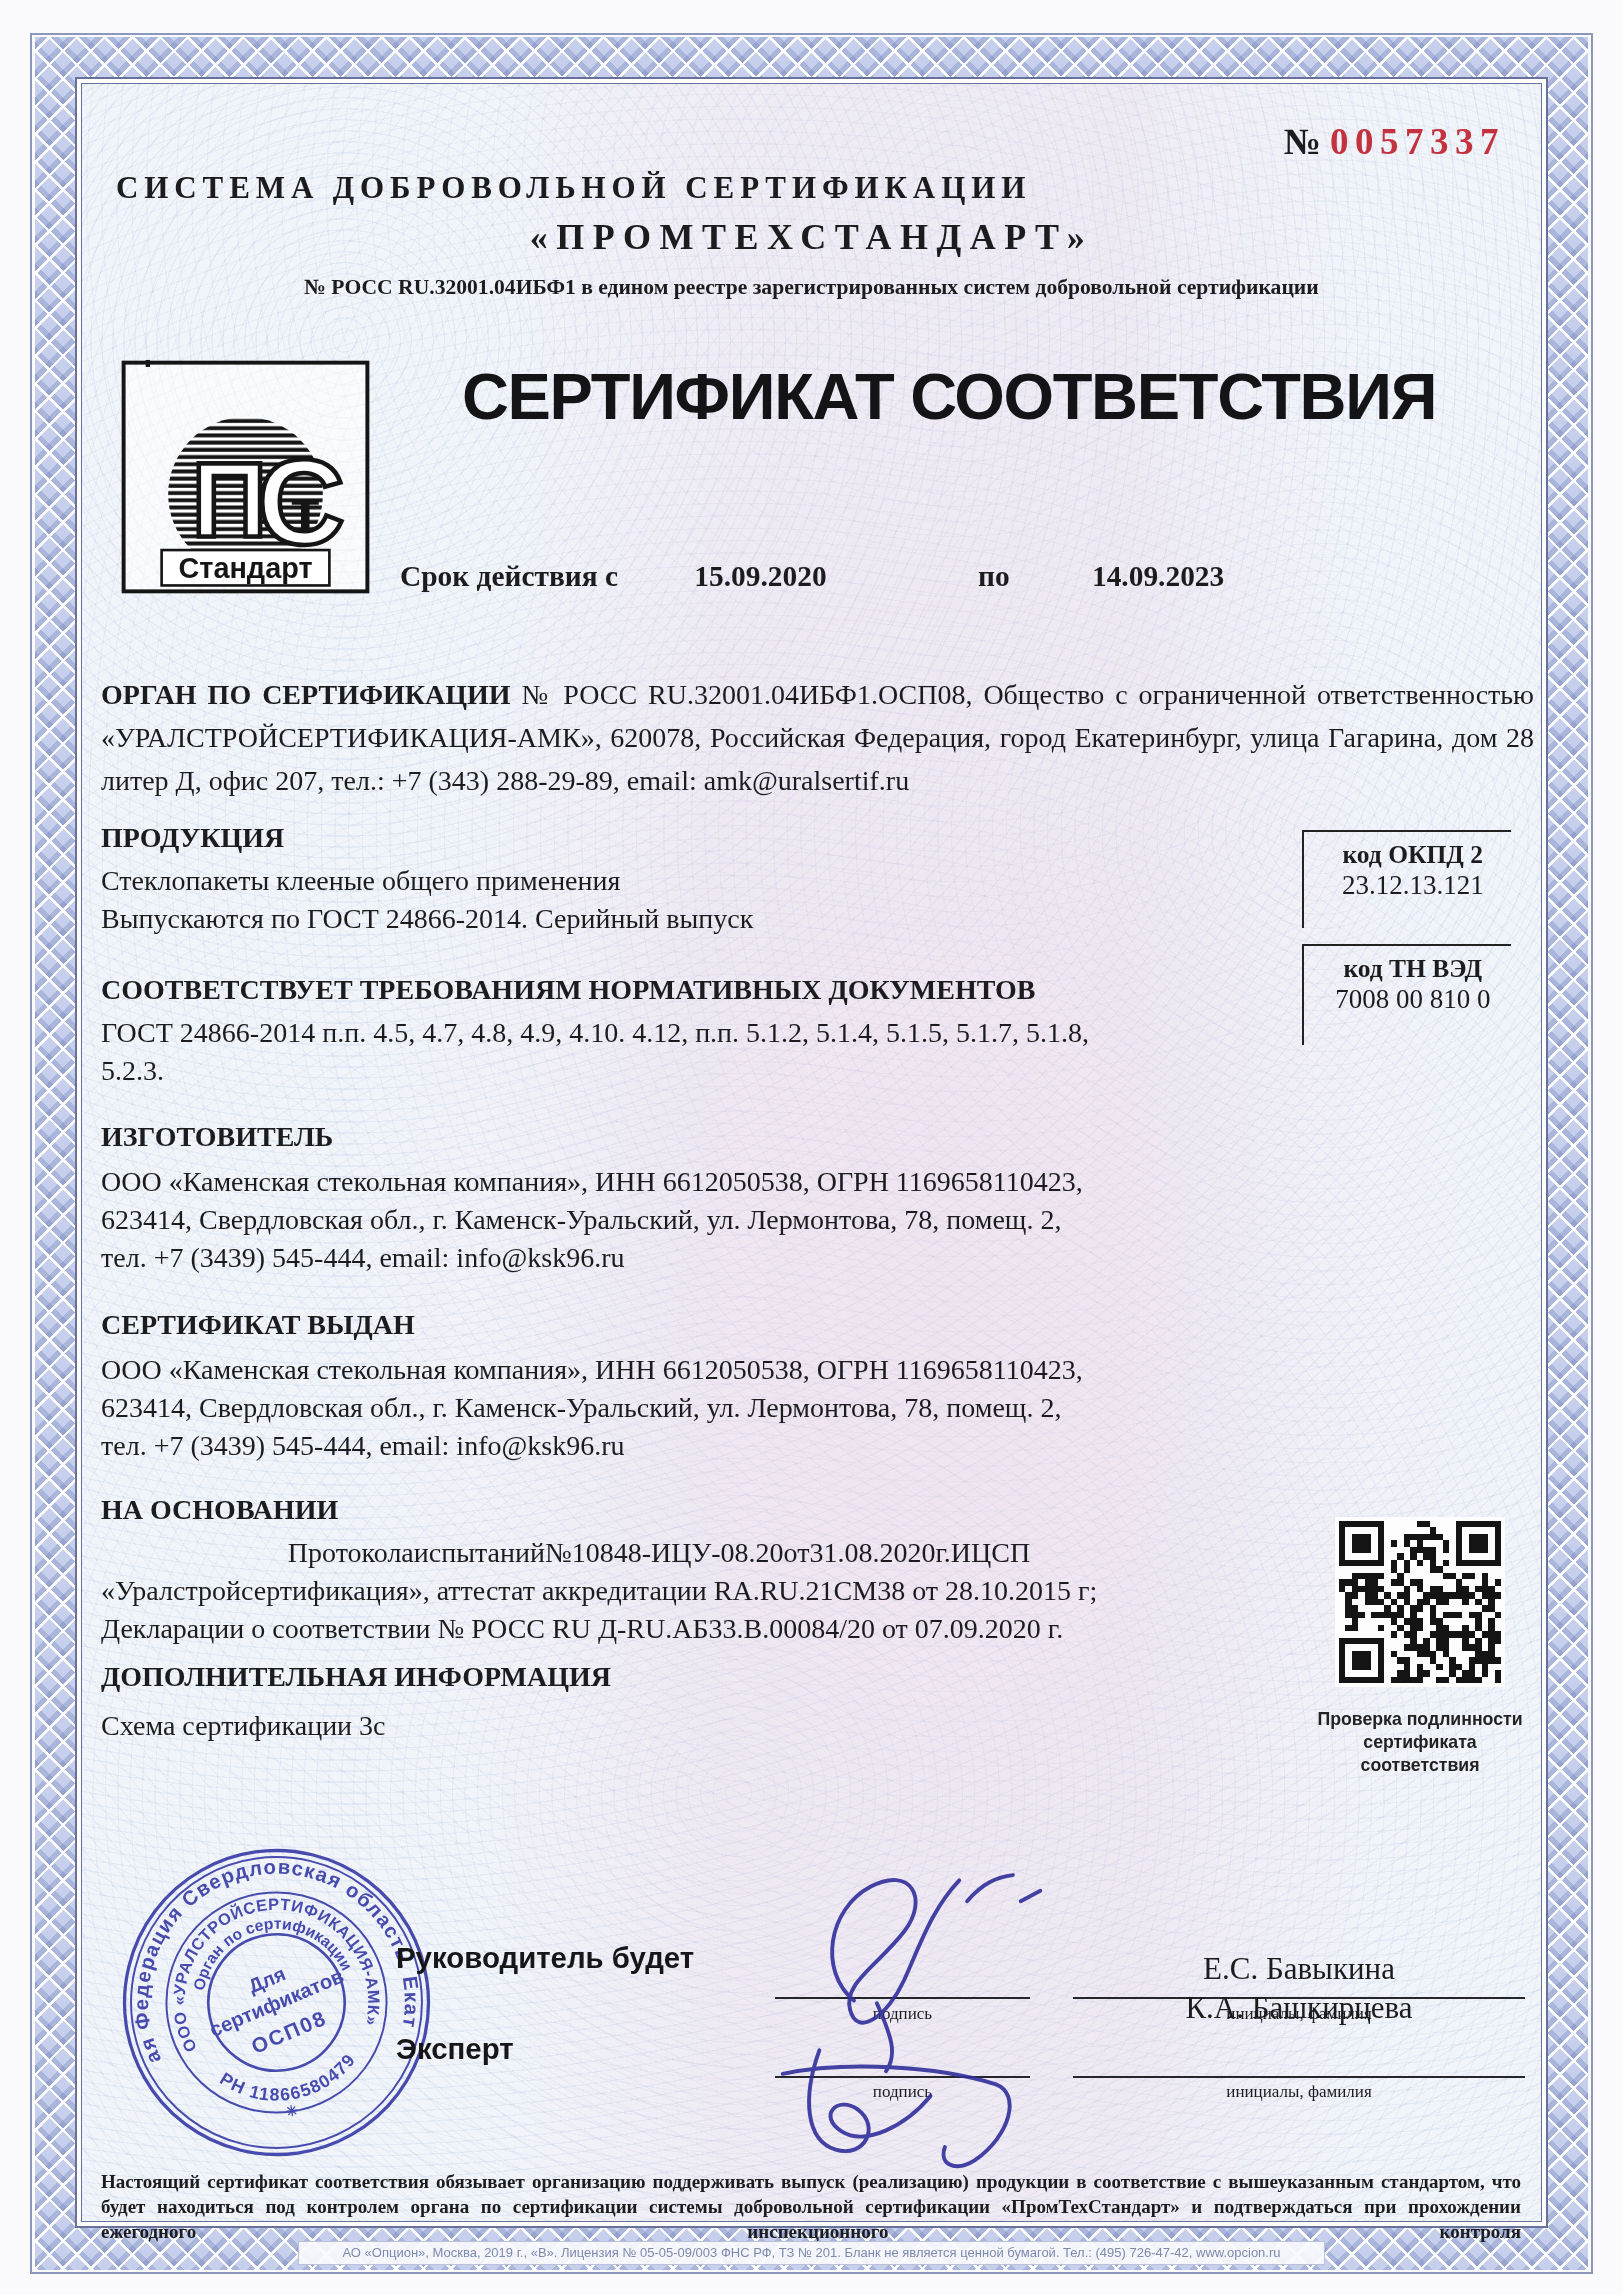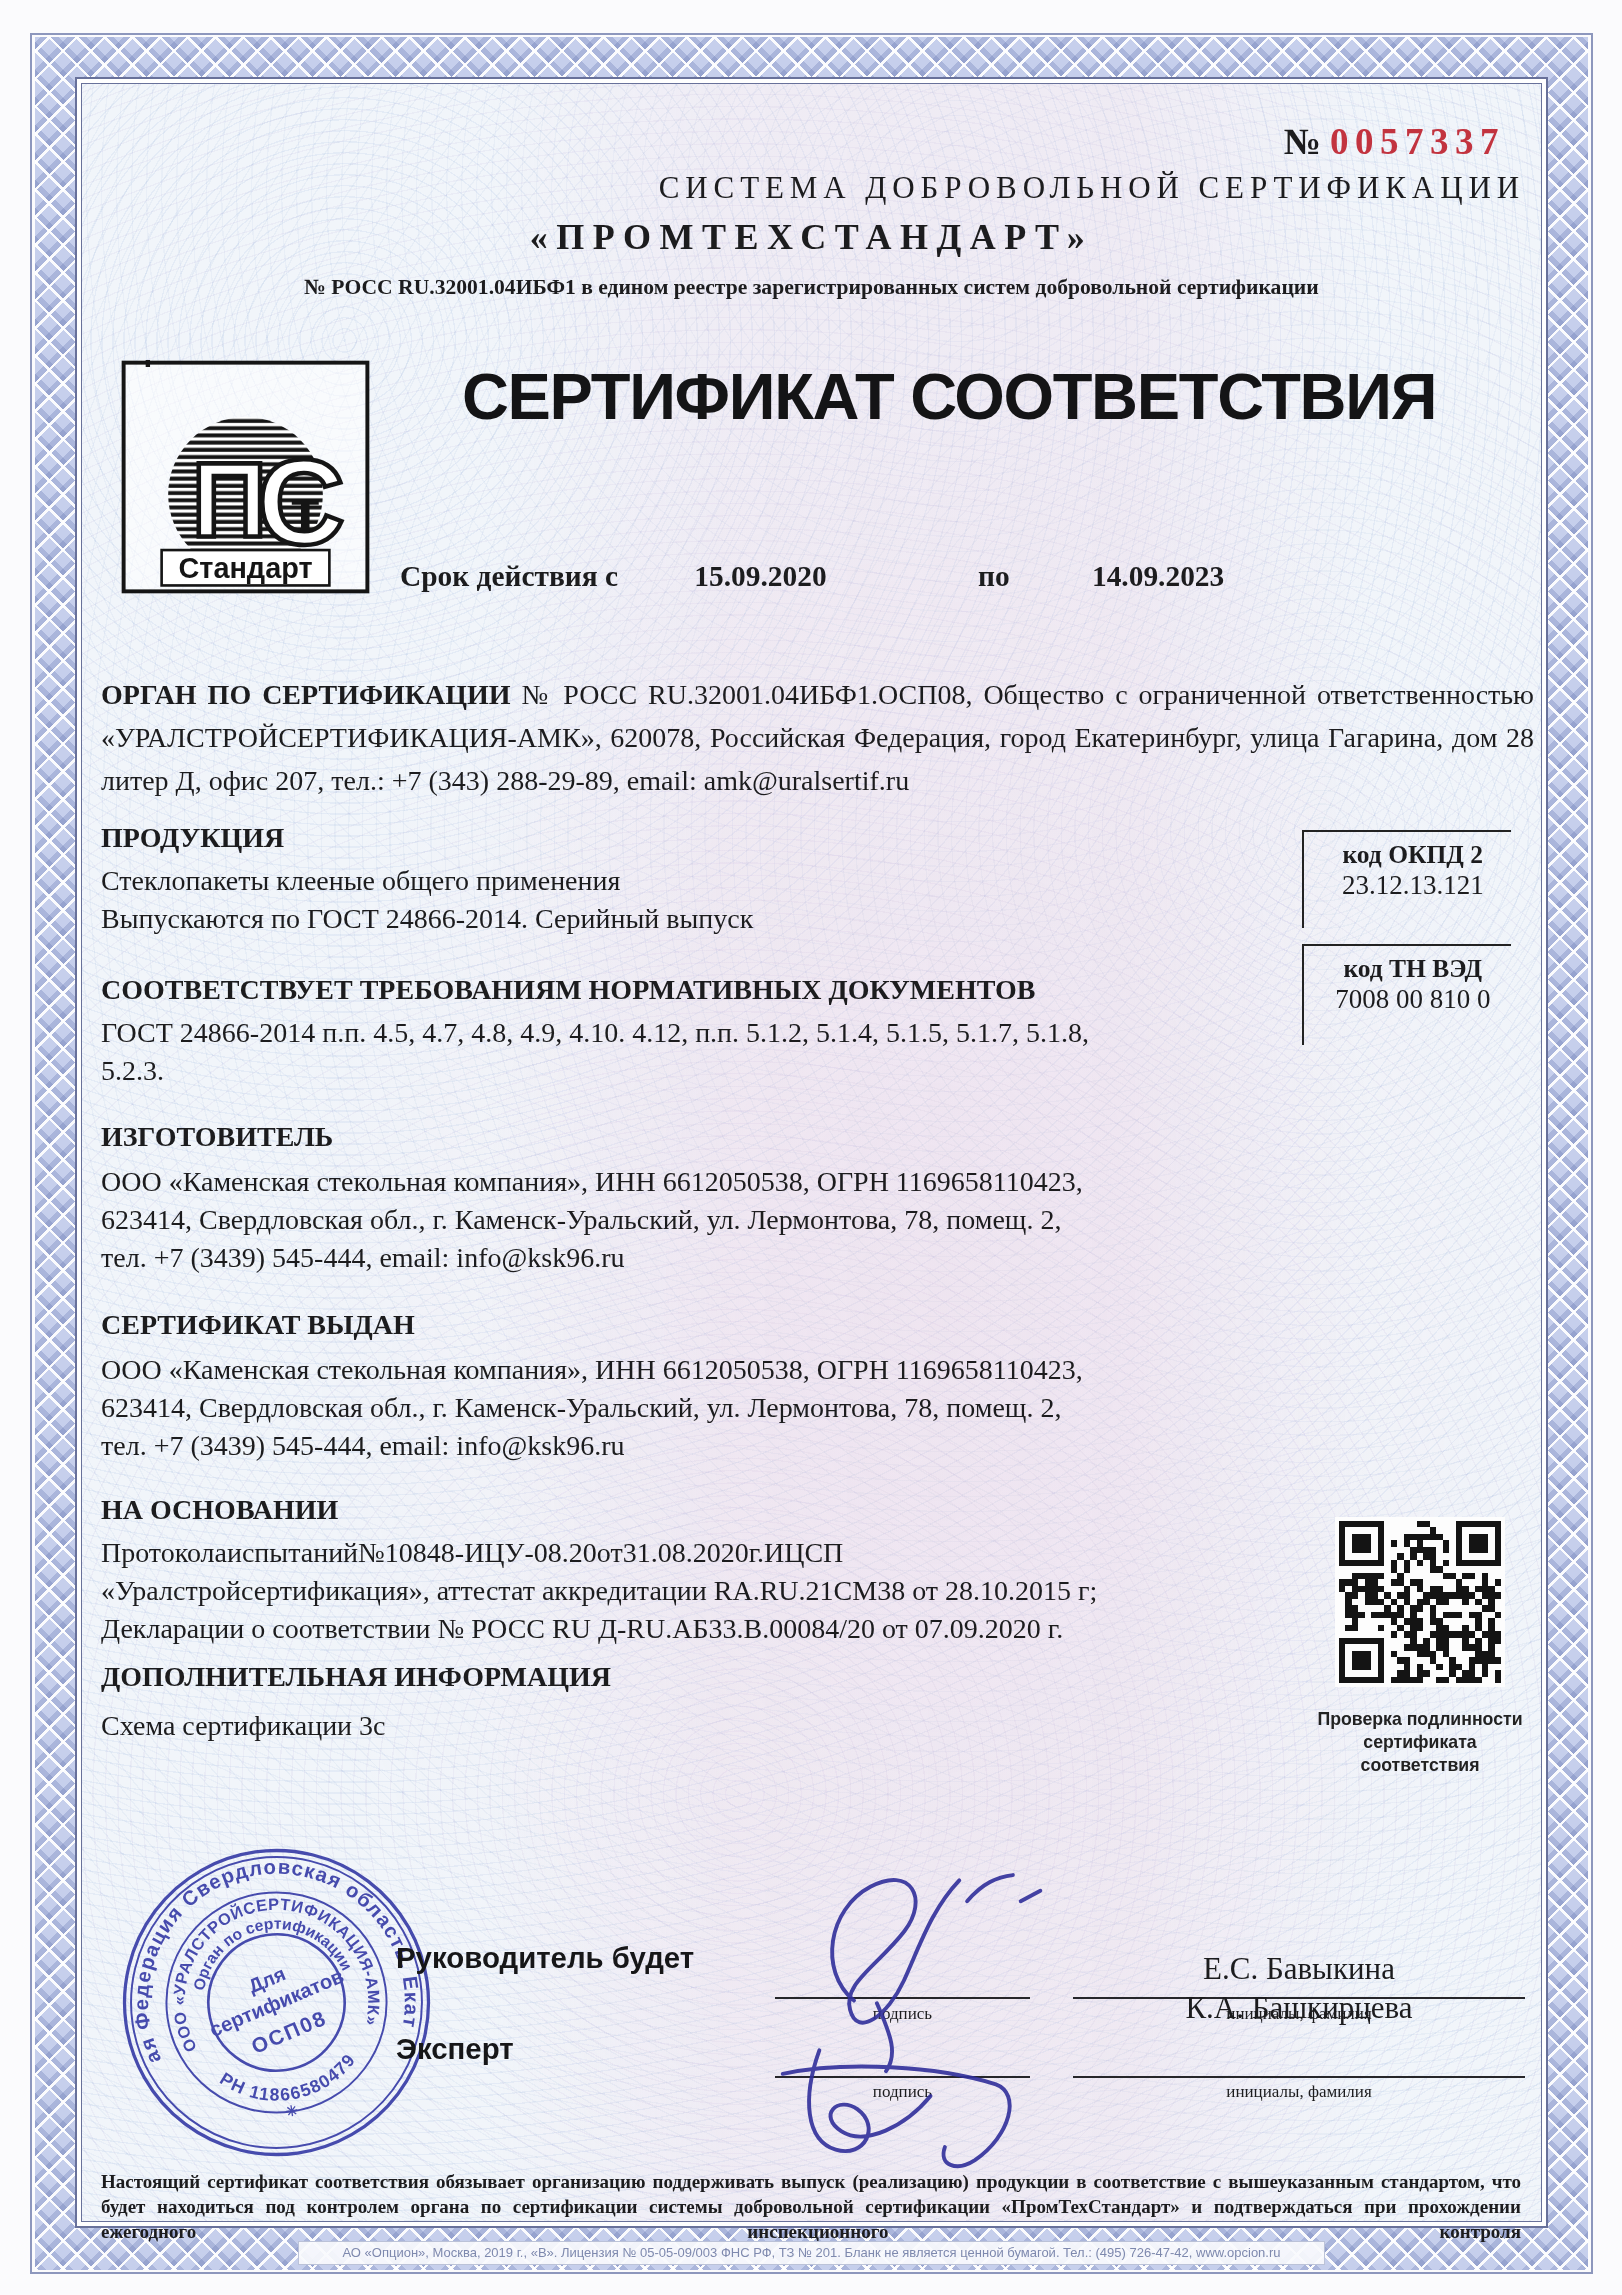--- a/index.html
+++ b/index.html
@@ -32,22 +32,22 @@
       repeating-radial-gradient(circle at 45% 80%, rgba(150,130,200,.08) 0 1.3px, transparent 1.3px 12.4px),
       repeating-radial-gradient(circle at 60% 5%,  rgba(118,150,205,.07) 0 1.3px, transparent 1.3px 15px);
   }
   
   .abs { position:absolute; z-index:2; }
 
   .serial { top:120px; left:1237px; width:268px; text-align:right;
     font-size:37px; font-weight:bold; }
   .serial .num { color:#c2333f; letter-spacing:6.5px; margin-left:9.2px; }
 
-  .hdr1 { top:170px; left:98px; width:1427px; text-align:right;
-    font-size:31px; font-weight:400; letter-spacing:5.9px; }
+  .hdr1 { top:170px; left:116px; width:1427px; text-align:left;
+    font-size:31px; font-weight:700; letter-spacing:5.9px; }
   .hdr2 { top:216px; left:98px; width:1427px; text-align:center;
     font-size:36px; font-weight:600; letter-spacing:8.5px; }
   .hdr3 { top:275px; left:98px; width:1427px; text-align:center;
     font-size:21.6px; font-weight:bold; }
 
   .logo { top:360px; left:121px; width:249px; height:234px; }
 
   .main-title { top:359px; left:373px; width:1152px; text-align:center;
     font-family:"Liberation Sans", sans-serif; font-weight:bold;
     font-size:65px; letter-spacing:-1.3px; color:#141416; white-space:nowrap; }
@@ -71,21 +71,21 @@
 
   .codebox { left:1302px; width:209px; border-top:2.6px solid #222; border-left:2.6px solid #222;
     padding:7.9px 6.5px 0 17px; text-align:center; }
   .codebox .lbl { font-size:25.5px; font-weight:bold; }
   .codebox .val { font-size:27px; }
   .okpd { top:830px; height:98px; }
   .tnved { top:944px; height:101px; }
 
   .basis { top:1491px; width:1116px; }
   .basis .h { display:block; margin-bottom:5px; }
-  .basis .jline { display:flex; justify-content:flex-start; width:1116px; }
+  .basis .jline { display:flex; justify-content:center; width:1116px; }
   .additional { top:1658px; }
   .additional .h { display:block; margin-bottom:10.5px; }
 
   .qr-wrap { top:1517px; left:1335px; width:170px; height:170px; background:#fdfdfd;
     padding:3.9px; }
   .qr-wrap svg { width:100%; height:100%; shape-rendering:crispEdges; }
   .qr-caption { top:1708px; left:1276px; width:288px; text-align:center;
     font-family:"Liberation Sans", sans-serif; font-weight:bold;
     font-size:17.7px; line-height:23px; color:#222; }
 

